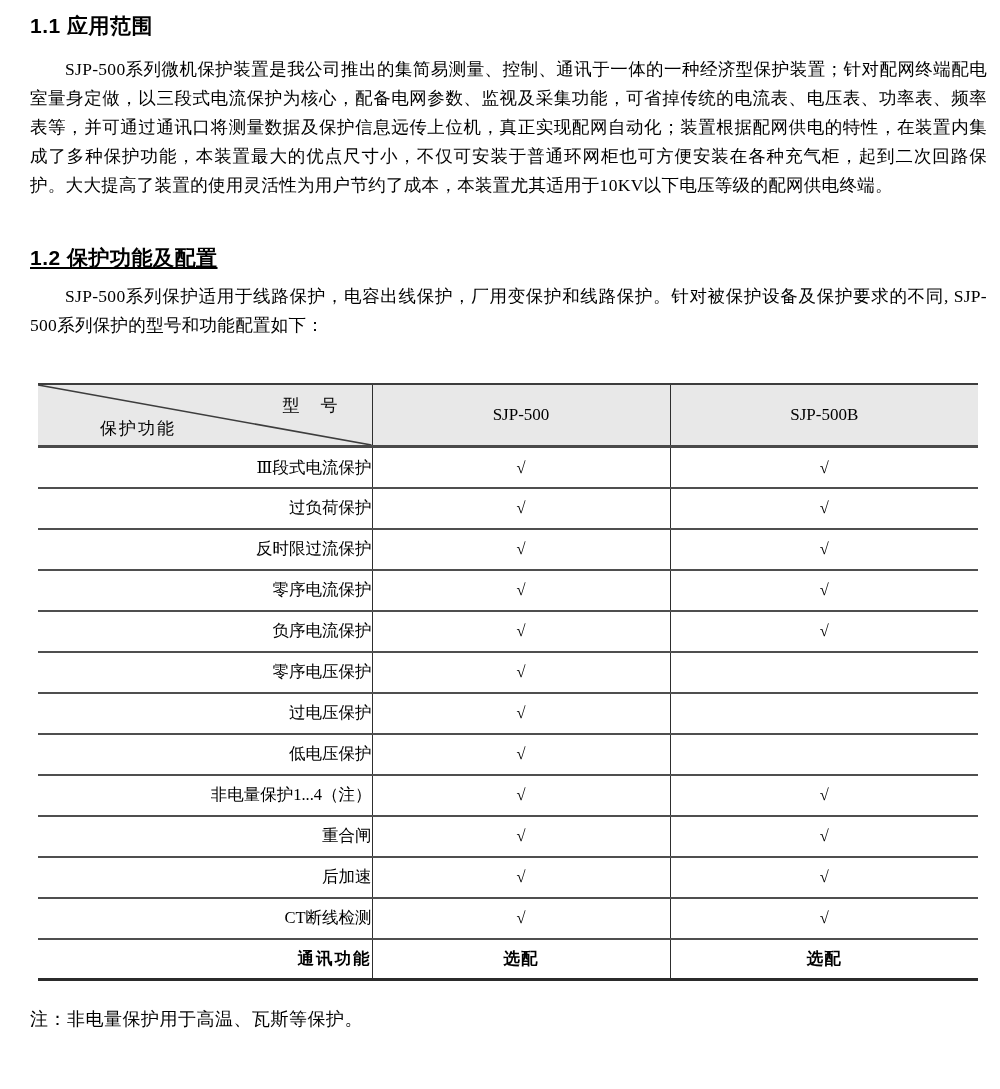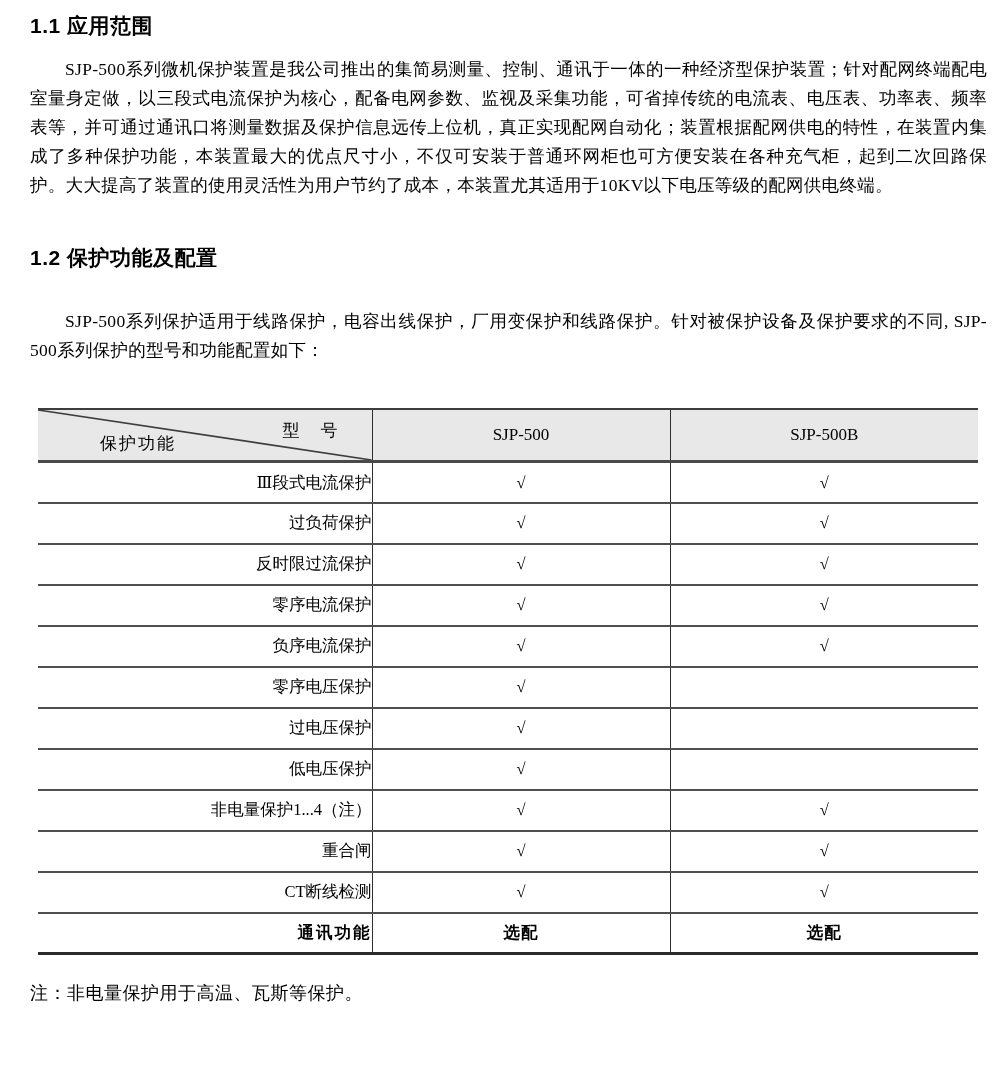--- a/index.html
+++ b/index.html
@@ -18,21 +18,21 @@
   }
   .sec-heading {
     font-family: "Liberation Sans", "DejaVu Sans", sans-serif;
     font-size: 21px;
     font-weight: bold;
     line-height: 1.15;
     margin: 0;
     letter-spacing: 0.5px;
   }
   .sec1-heading { margin-bottom: 17px; }
-  .sec2-heading { margin-top: 46px; margin-bottom: 37px; }
+  .sec2-heading { margin-top: 46px; margin-bottom: 12px; text-decoration: underline; }
   .para {
     font-size: 17.5px;
     line-height: 29px;
     text-align: justify;
     text-indent: 2em;
     margin: 0;
     width: 957px;
     letter-spacing: 0.3px;
   }
   .ptable {
@@ -69,21 +69,21 @@
   .col-sep { border-left: 1.5px solid #2e2e2e; margin-top: 46px; }
   .cell-label {
     text-align: right;
     padding-left: 62px;
   }
   .cell-check { text-align: center; }
   .bold-row td { font-weight: bold; font-size: 17.5px; letter-spacing: 1px; }
   .bold-row td.cell-label { letter-spacing: 2px; }
   .corner-cell {
     position: relative;
-    height: 50px;
+    height: 60px;
   }
   .corner-cell svg {
     position: absolute;
     top: 0; left: 0;
     width: 100%; height: 100%;
   }
   .corner-top-right {
     position: absolute;
     top: 9px; right: 32px;
     font-size: 17px;
@@ -180,20 +180,25 @@
       <td class="cell-label">非电量保护1...4（注）</td>
       <td class="cell-check col-sep">√</td>
       <td class="cell-check col-sep">√</td>
     </tr>
         <tr>
       <td class="cell-label">重合闸</td>
       <td class="cell-check col-sep">√</td>
       <td class="cell-check col-sep">√</td>
     </tr>
         <tr>
+      <td class="cell-label">后加速</td>
+      <td class="cell-check col-sep">√</td>
+      <td class="cell-check col-sep">√</td>
+    </tr>
+        <tr>
       <td class="cell-label">CT断线检测</td>
       <td class="cell-check col-sep">√</td>
       <td class="cell-check col-sep">√</td>
     </tr>
         <tr class="bold-row">
       <td class="cell-label">通讯功能</td>
       <td class="cell-check col-sep">选配</td>
       <td class="cell-check col-sep">选配</td>
     </tr>
       </tbody>

